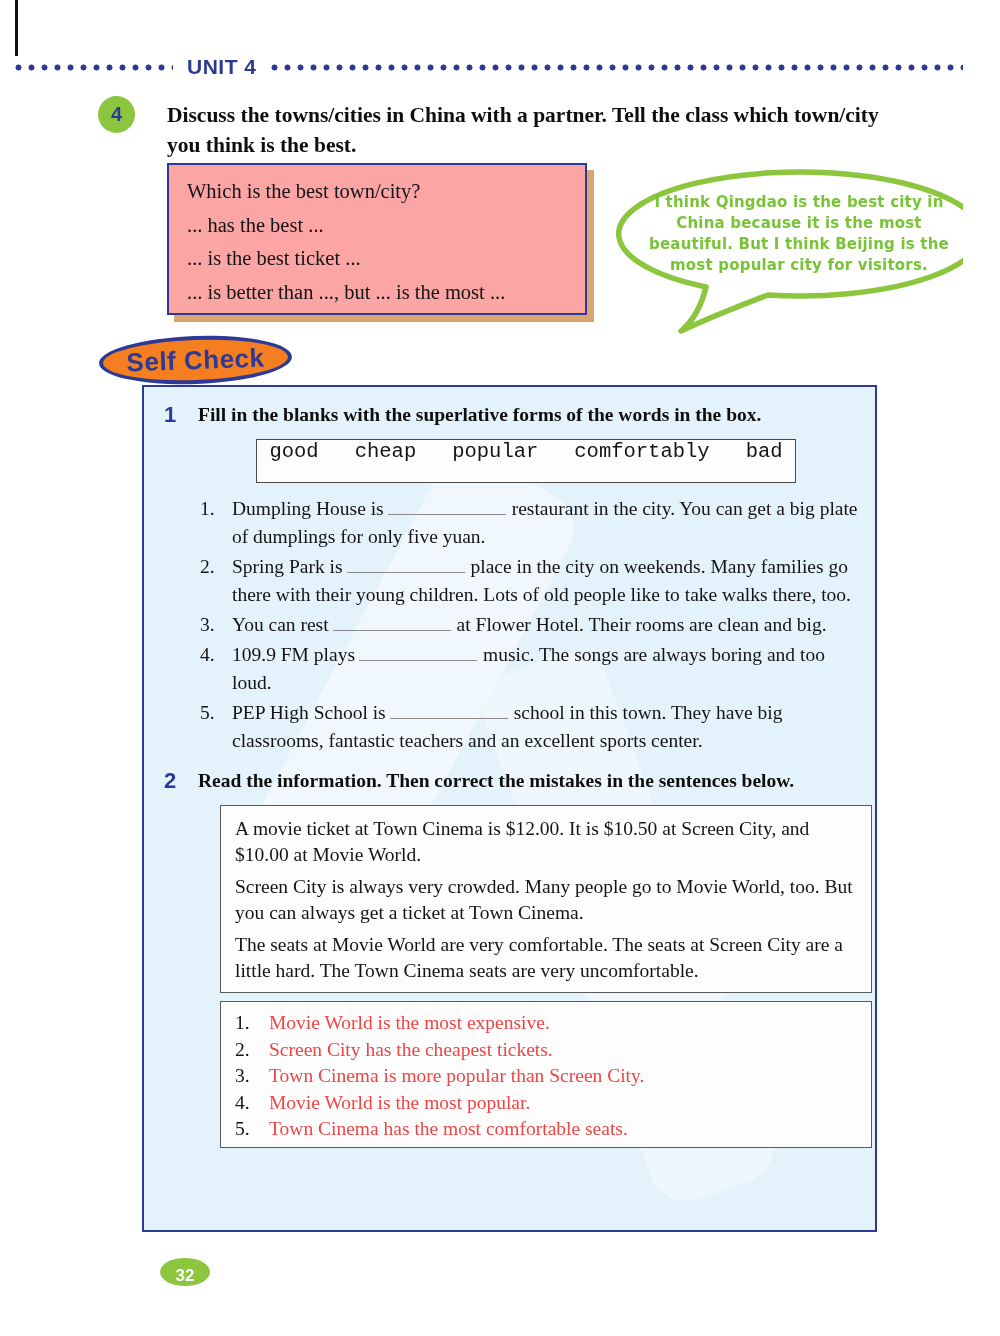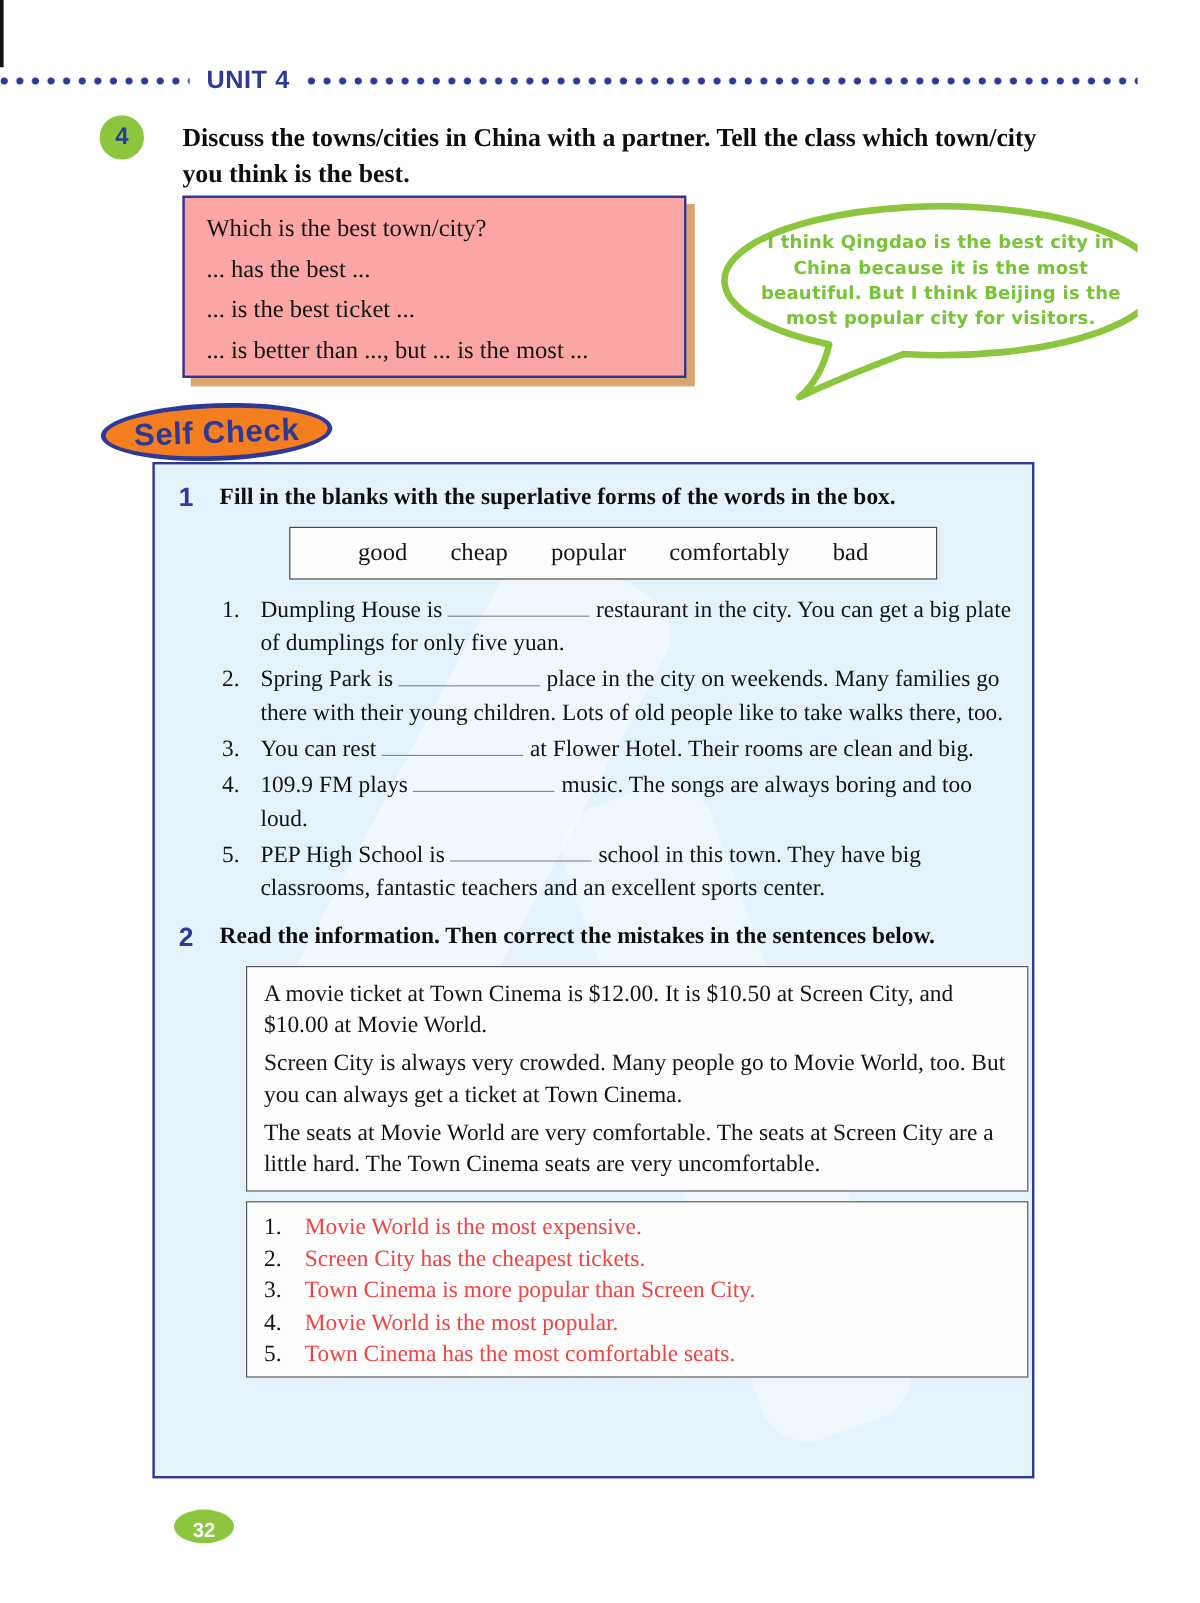--- a/index.html
+++ b/index.html
@@ -1,19 +1,19 @@
 <!DOCTYPE html>
 <html><head>
 <meta charset="utf-8">
 <style>
   * { margin:0; padding:0; box-sizing:border-box; }
   html,body { background:#ffffff; }
   #page {
     position:relative; width:948px; height:1336px; background:#ffffff;
-    font-family:"Liberation Serif", serif; color:#111; overflow:hidden;
+    font-family:"Liberation Serif", serif; color:#111; overflow:hidden;margin-left:15px;
   }
 
   
   .corner-mark { position:absolute; left:0; top:0; width:3px; height:56px; background:#111; }
 
   
   .unit-header { position:absolute; left:0; top:56px; width:1000px; height:22px;
     display:flex; align-items:center; }
   .dots { height:7px;
     background-image:radial-gradient(circle at 3.5px 3.5px, #2c3a96 2.7px, rgba(0,0,0,0) 3.3px);
@@ -63,21 +63,21 @@
 
   .ex-header { position:relative; display:flex; z-index:1; }
   .ex-num { width:34px; font-family:"Liberation Sans", sans-serif; font-weight:bold;
     font-size:22px; color:#2c3a96; line-height:28px; }
   .ex-title { font-weight:bold; font-size:19.5px; line-height:28px; color:#0e0e0e; }
   .ex1-title { white-space:nowrap; }
   .ex2-title { width:600px; }
 
   .word-box { position:relative; z-index:1; margin:10px 0 0 92px; width:540px; height:44px;
     background:#fdfdfd; border:1.5px solid #4a4a4a;
-    display:flex; align-items:center; justify-content:center; gap:36px; }
+    display:flex; justify-content:center; gap:36px;font-family:Liberation Mono, monospace; }
   .word-box span { font-size:20.5px; color:#141414; }
 
   .items { position:relative; z-index:1; margin:12px 0 0 36px; width:660px; }
   .item { display:flex; margin-bottom:2px; }
   .item-num { width:32px; font-size:19.5px; line-height:28px; color:#141414; }
   .item-text { flex:1; font-size:19.5px; line-height:28px; color:#141414; }
   .blank { display:inline-block; width:118px; height:14px;
     border-bottom:1.4px solid #8a8a8a; margin:0 6px 0 4px; }
 
   .ex2 { margin-top:12px; }

